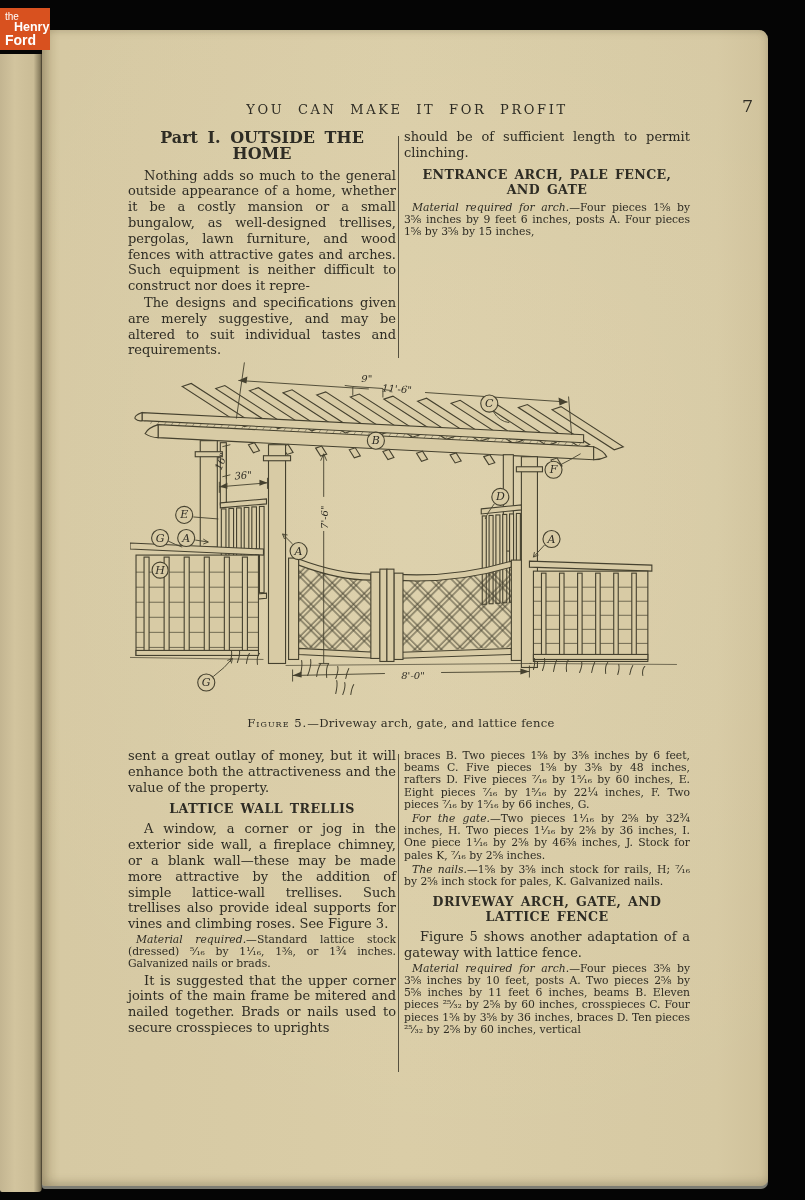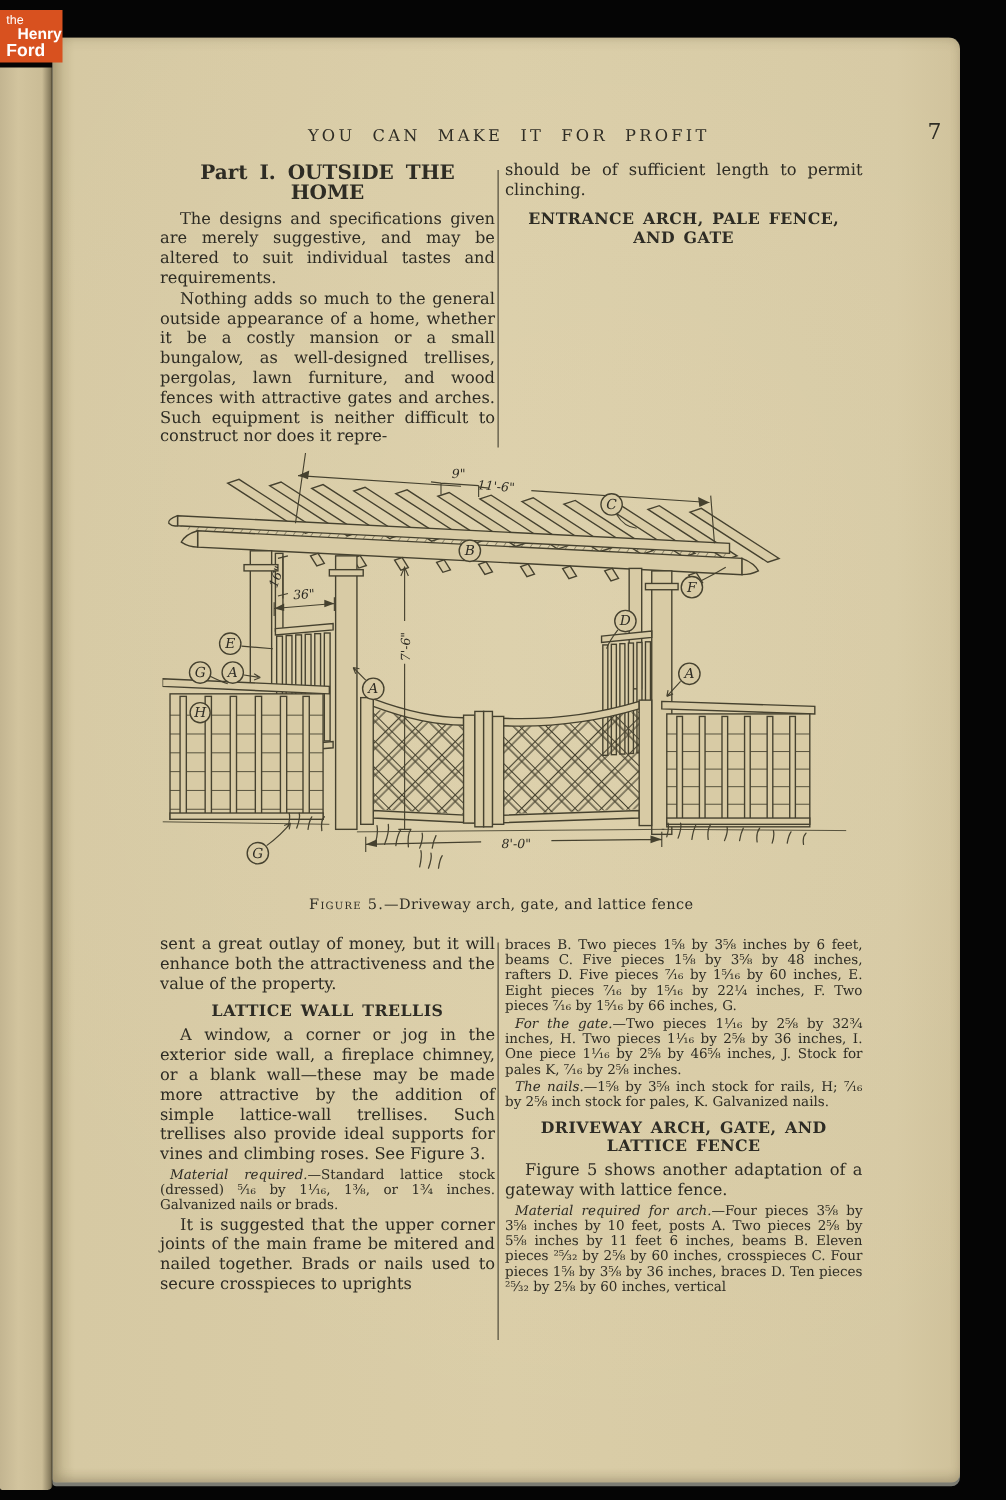--- a/index.html
+++ b/index.html
@@ -71,29 +71,30 @@
     <span class="l3">Ford</span>
   </div>
 
   <div class="page">
 
     <div class="running-head">YOU CAN MAKE IT FOR PROFIT</div>
     <div class="page-num">7</div>
 
     <div class="col left-top">
       <h2>Part I. OUTSIDE THE HOME</h2>
+      <p>Nothing adds so much to the general outside appearance of a home, whether it be a costly mansion or a small bungalow, as well-designed trellises, pergolas, lawn furniture, and wood fences with attractive gates and arches.  Such equipment is neither difficult to construct nor does it repre-</p>
       <p>The designs and specifications given are merely suggestive, and may be altered to suit individual tastes and requirements.</p>
-      <p>Nothing adds so much to the general outside appearance of a home, whether it be a costly mansion or a small bungalow, as well-designed trellises, pergolas, lawn furniture, and wood fences with attractive gates and arches.  Such equipment is neither difficult to construct nor does it repre-</p>
     </div>
 
     <div class="col-rule rule-top"></div>
 
     <div class="col right-top">
       <p class="noindent">should be of sufficient length to permit clinching.</p>
       <h3>ENTRANCE ARCH, PALE FENCE, AND GATE</h3>
+      <p class="small"><span class="lead">Material required for arch.</span><span>—Four pieces 1⅝ by 3⅝ inches by 9 feet 6 inches, posts A.  Four pieces 1⅝ by 3⅝ by 15 inches,</span></p>
     </div>
 
     <div class="figure-wrap">
       <svg width="562" height="352" viewBox="0 0 560 350">
         <defs>
           <pattern id="lat" width="15" height="15" patternUnits="userSpaceOnUse" patternTransform="rotate(45)">
             <path d="M0 2 H15 M0 5.6 H15 M2 0 V15 M5.6 0 V15" stroke="#45412f" stroke-width="0.9" fill="none"></path>
           </pattern>
           <pattern id="hatch" width="6" height="6" patternUnits="userSpaceOnUse" patternTransform="rotate(34)">
             <path d="M0 0 V6" stroke="#45412f" stroke-width="0.8"></path>

